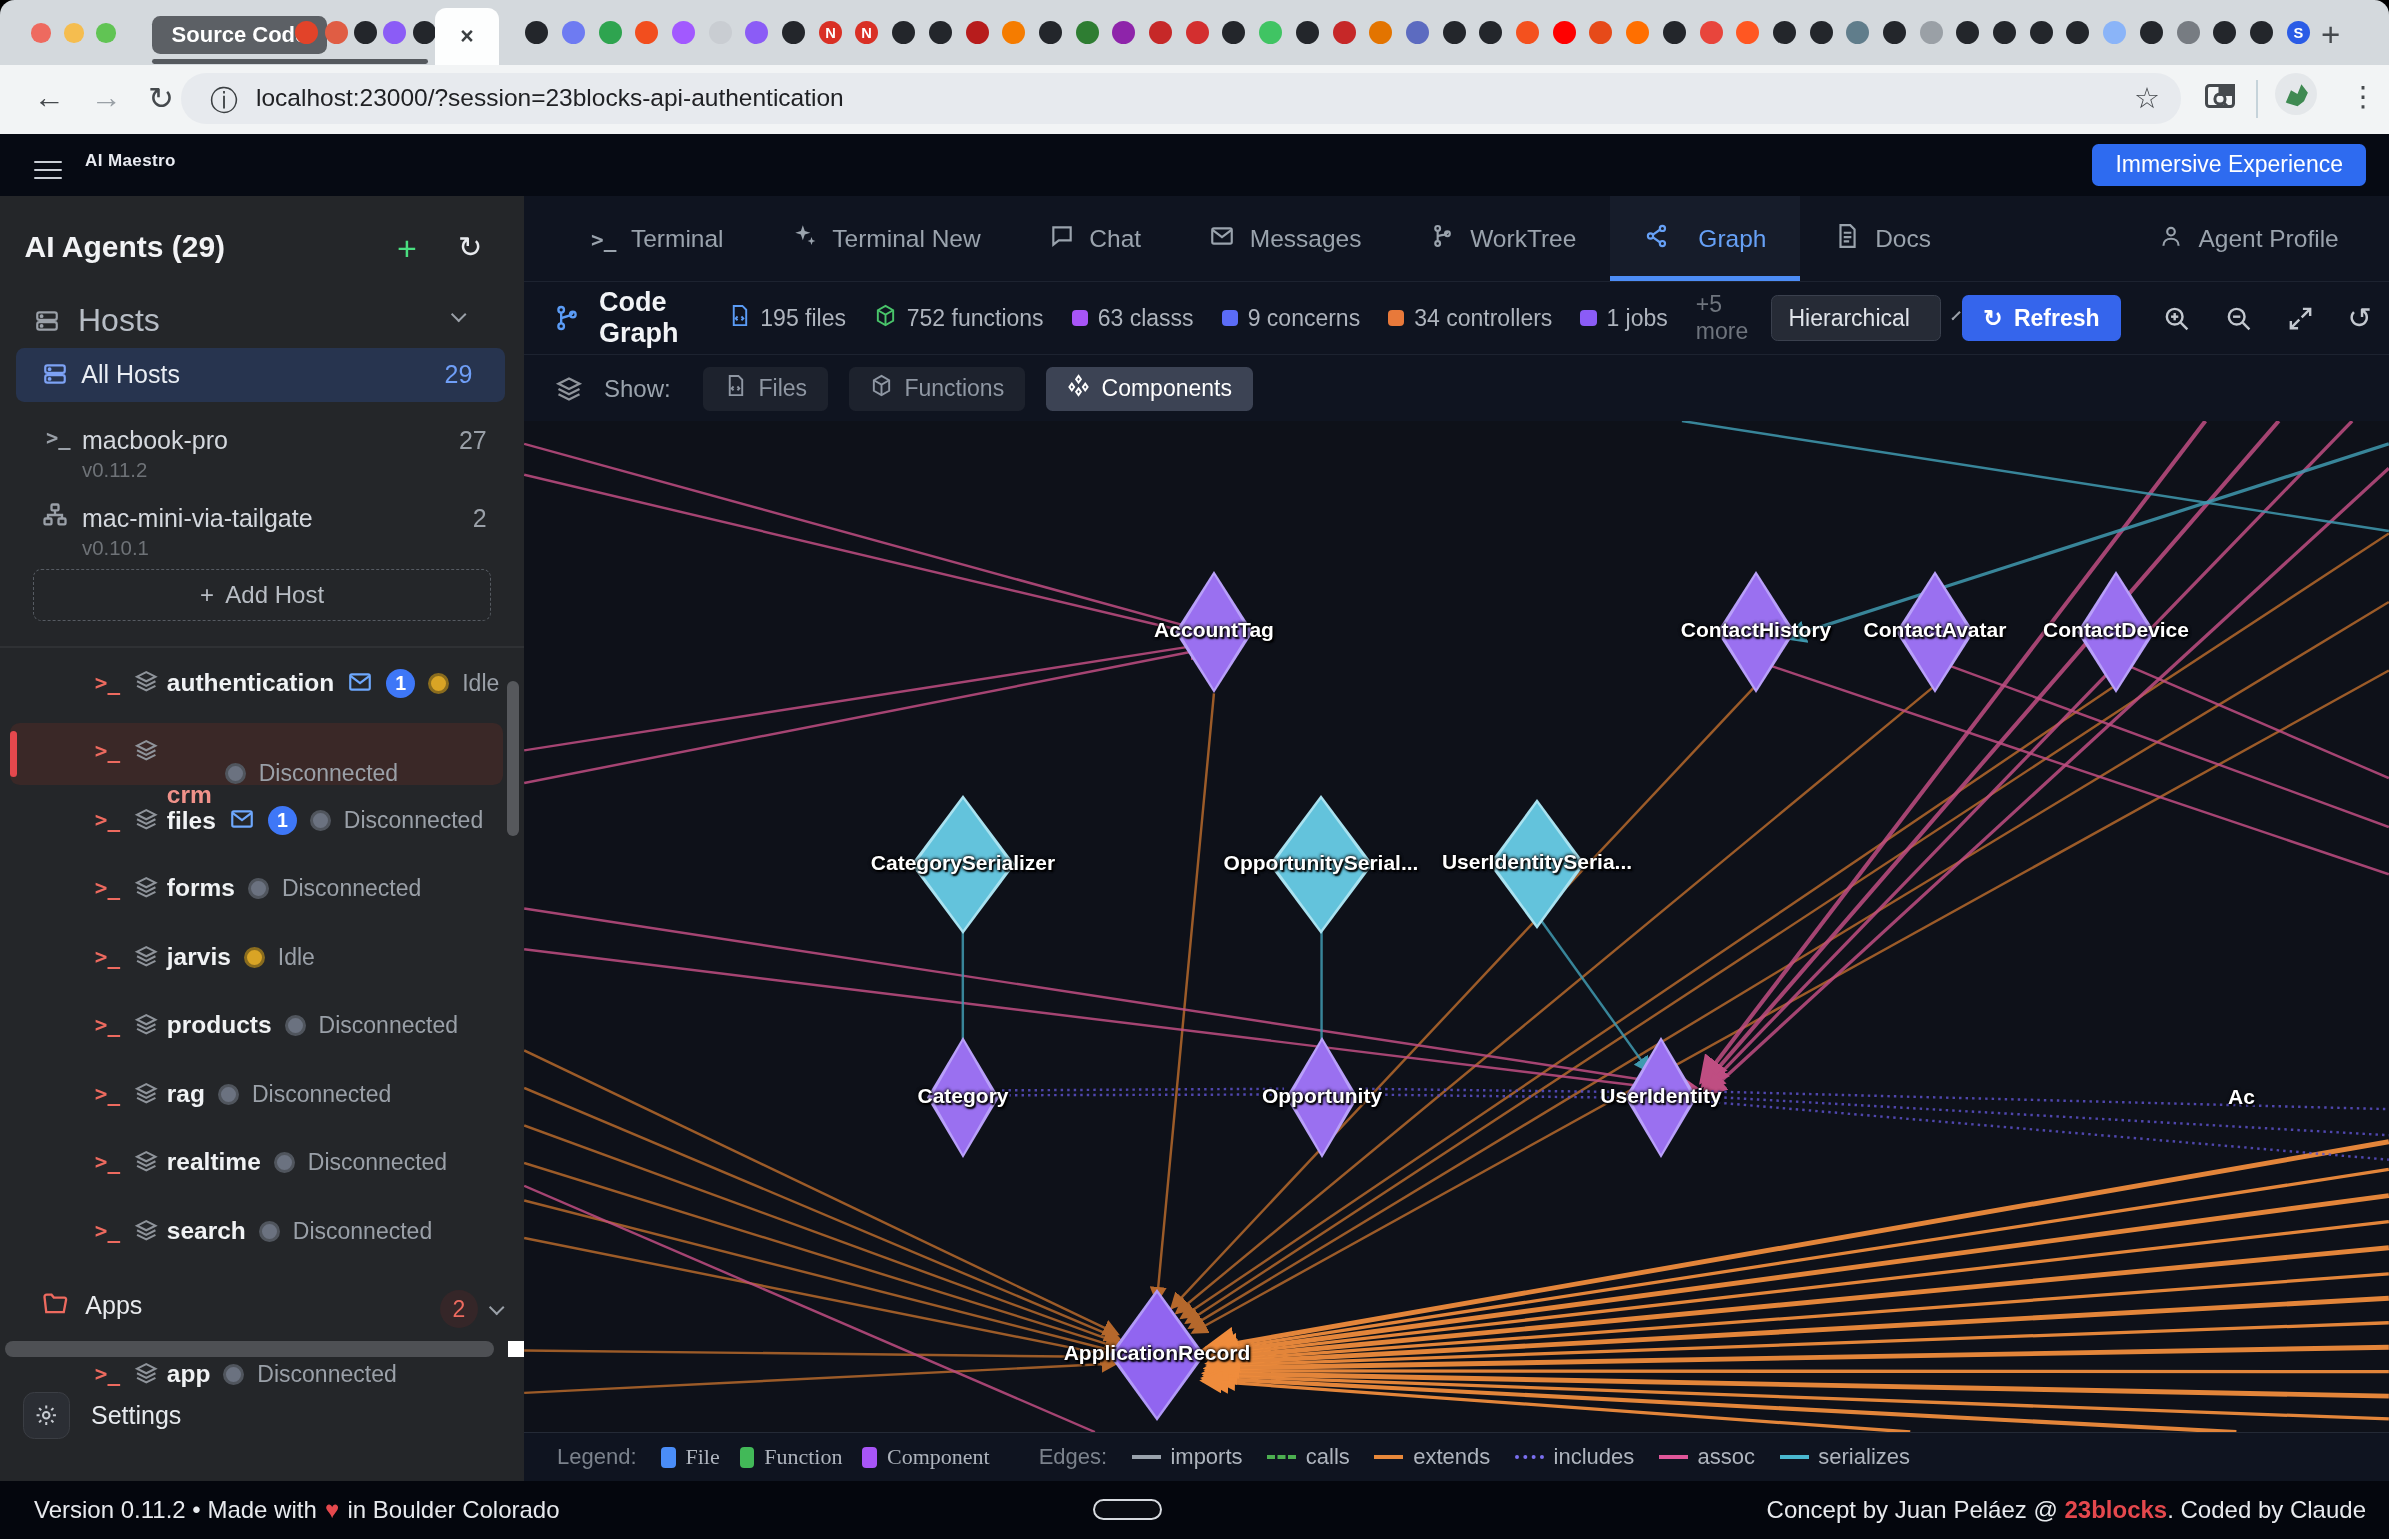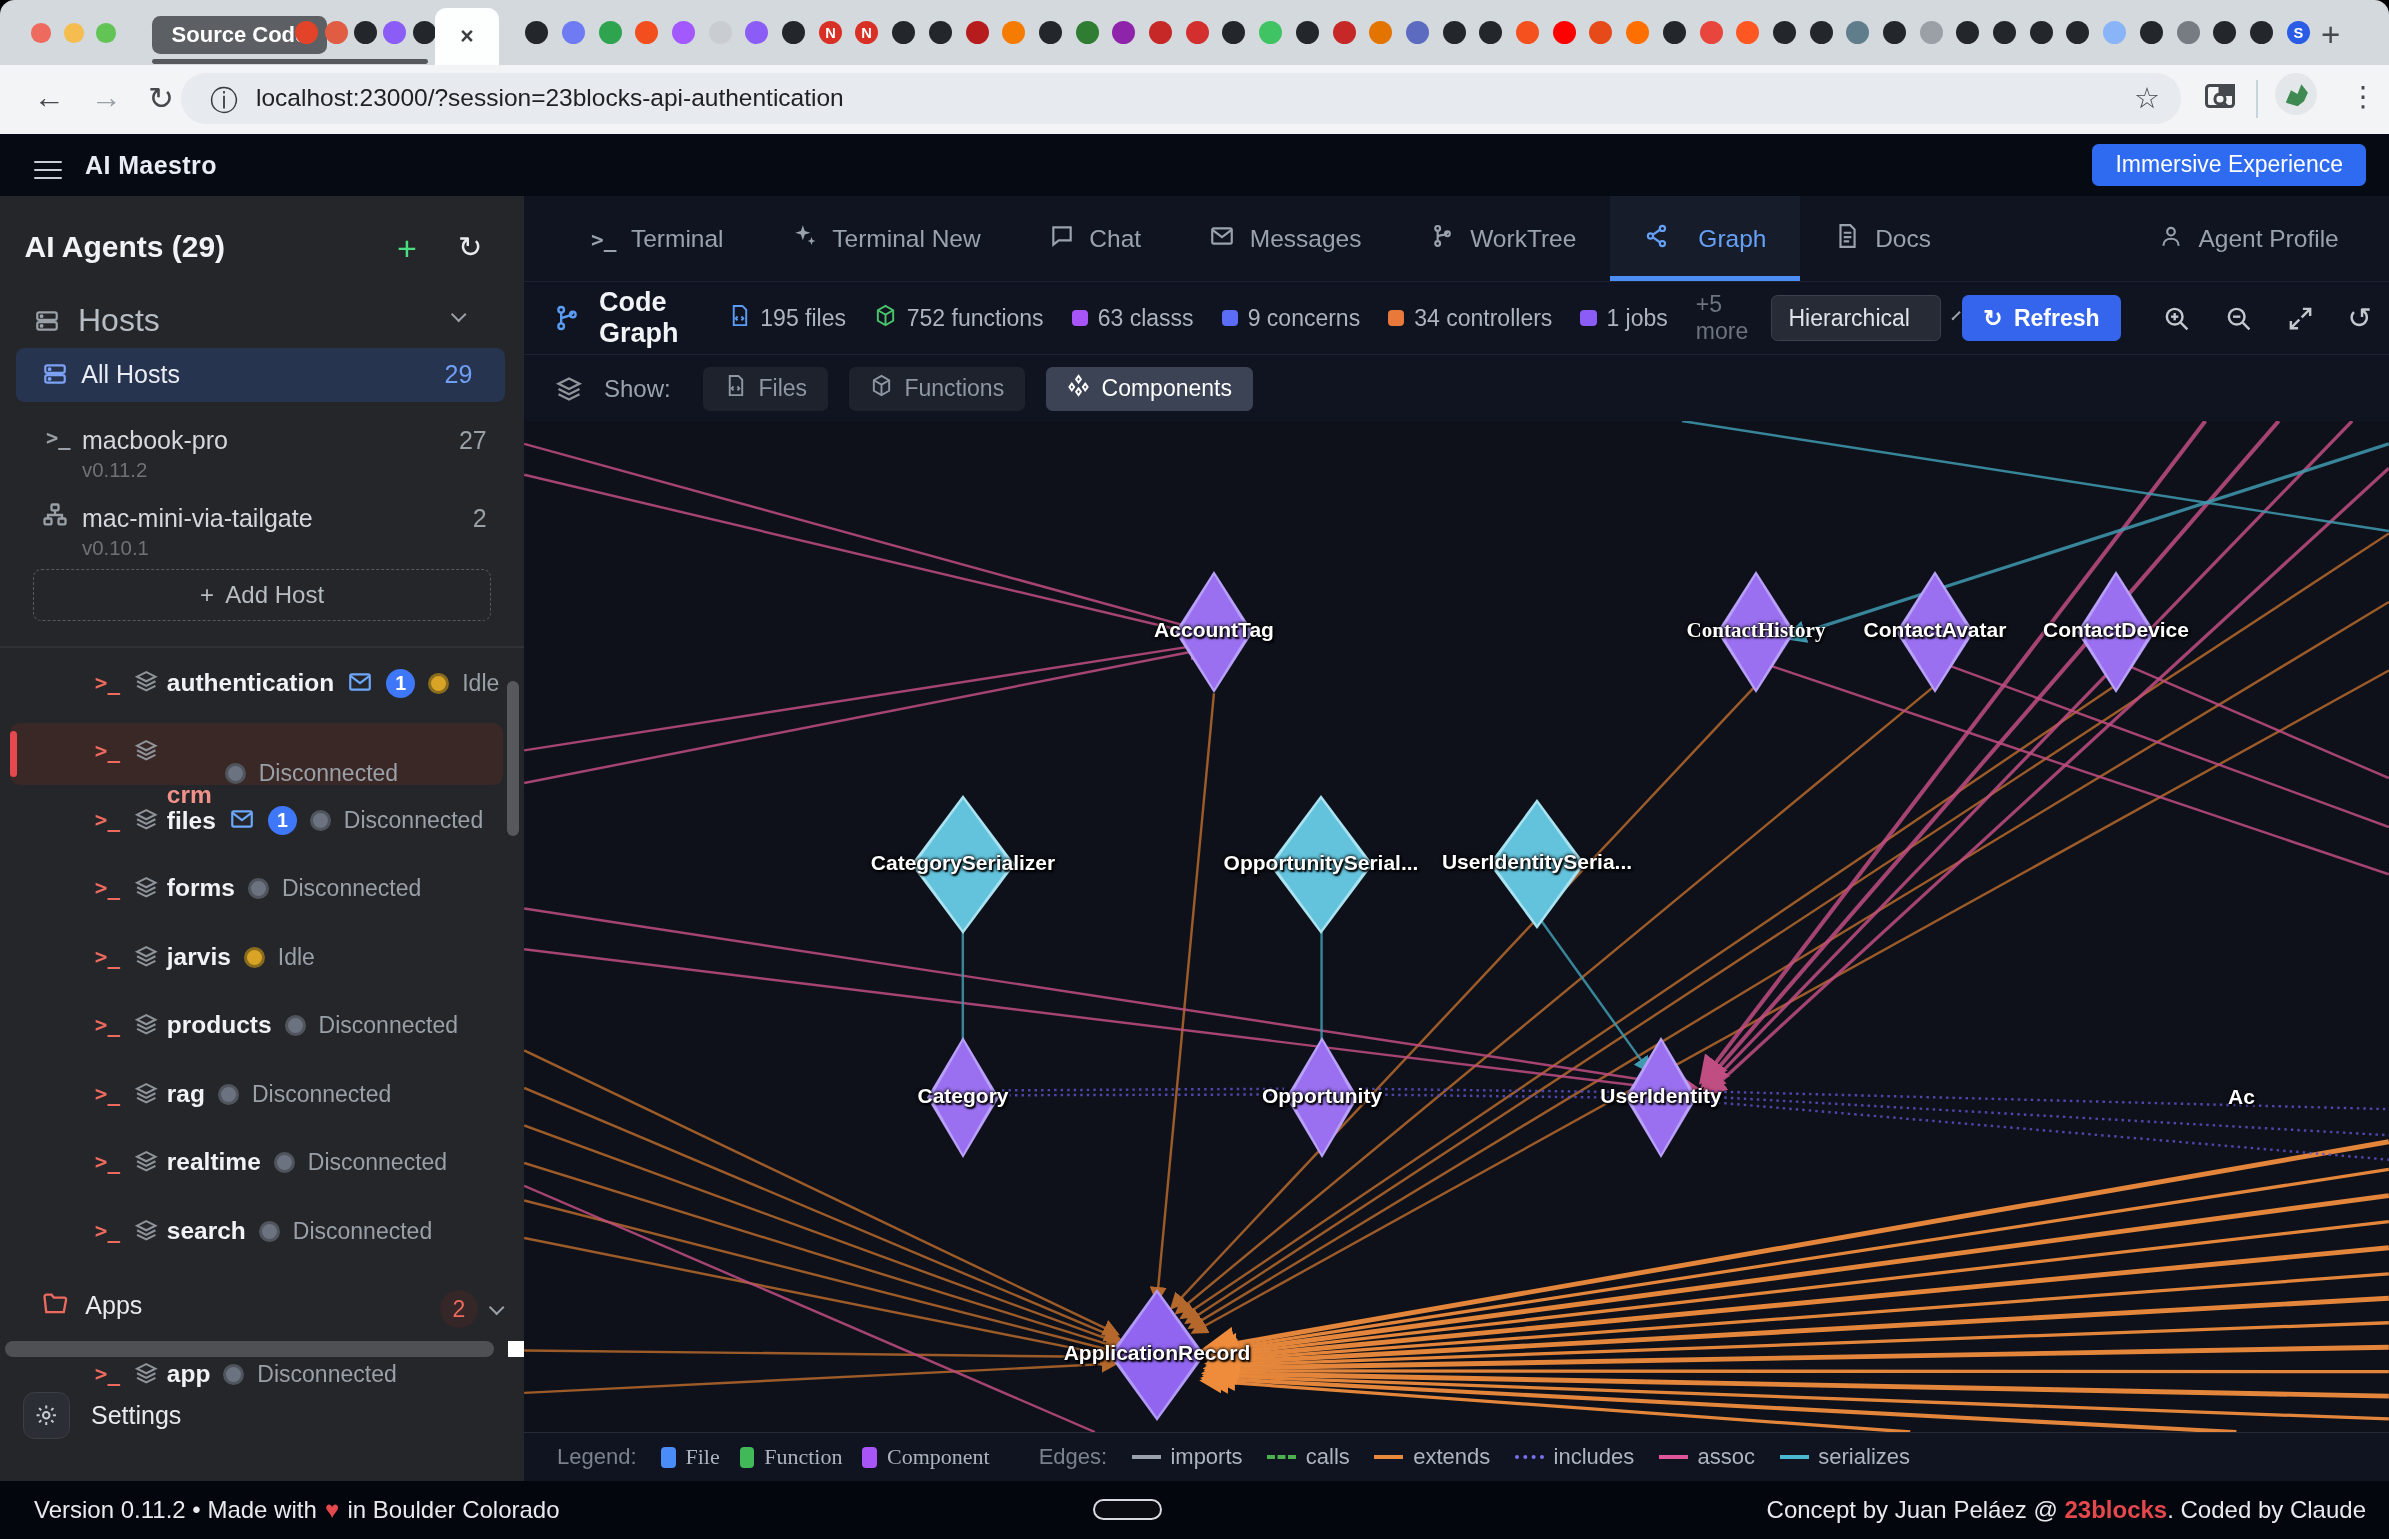--- a/index.html
+++ b/index.html
@@ -29,21 +29,21 @@
   .omni-star { position:absolute; right:21px; top:8.2px; font-size:29px; color:#45494d; }
   .chr-icon { position:absolute; top:16.3px; color:#45494d; }
   .avatar { position:absolute; left:2275px; top:8.2px; width:42px; height:42px; border-radius:50%; background:#e4e7ea; overflow:hidden; }
   .avatar .blob { position:absolute; left:8.2px; top:9.8px; width:26px; height:24.5px; background:#3f8a52;
     clip-path:polygon(10% 80%, 30% 30%, 55% 45%, 70% 5%, 95% 40%, 80% 75%, 55% 95%); }
 
   
   .app-header { position:absolute; left:0; top:134px; width:2389px; height:62px; background:#060a13; }
   .hamburger { position:absolute; left:34px; top:21px; width:28px; }
   .hamburger i { display:block; height:2.4px; background:#c9ced6; margin:5.7px 0; border-radius:1.6px; }
-  .app-title { position:absolute; left:85px; top:17px; color:#e9ecf2; font-size:25px; font-weight:600; letter-spacing:0.4px; }
+  .app-title { position:absolute; left:85px; top:17px; color:#e9ecf2; font-size:17px; font-weight:600; letter-spacing:0.4px; }
   .cta-btn { position:absolute; right:23px; top:9.8px; height:42px; padding:0 23px; background:#2e6bf0; color:#fff; font-size:23px;
     border-radius:6.5px; display:flex; align-items:center; }
 
   
   .sidebar { position:absolute; left:0; top:196px; width:524px; height:1285px; background:#242629; overflow:hidden; }
   .sb-head { position:absolute; left:24.5px; top:34px; color:#f2f3f5; font-size:30px; font-weight:bold; }
   .sb-plus { position:absolute; left:397px; top:33px; color:#4ade80; font-size:34px; font-weight:300; }
   .sb-refresh { position:absolute; left:458px; top:34px; color:#e8eaee; font-size:29px; }
   .row-label { color:#b7bdc5; font-size:32px; }
   .hosts-row { position:absolute; left:34px; top:106px; display:flex; align-items:center; gap:18px; }
@@ -725,21 +725,21 @@
           <line x1="1024" y1="826" x2="1348" y2="830" stroke="#5b50c8" stroke-width="3" stroke-opacity="0.85" stroke-dasharray="3 5"></line>
           <line x1="1440" y1="822" x2="2287" y2="844" stroke="#5b50c8" stroke-width="3" stroke-opacity="0.85" stroke-dasharray="3 5"></line>
           <line x1="1440" y1="828" x2="2287" y2="876" stroke="#5b50c8" stroke-width="3" stroke-opacity="0.85" stroke-dasharray="3 5"></line>
           <line x1="1440" y1="834" x2="2287" y2="906" stroke="#5b50c8" stroke-width="3" stroke-opacity="0.85" stroke-dasharray="3 5"></line>
         </svg>
         <div class="gnode" style="left: 651px; top: 150px; width: 78px; height: 122px;">
           <div class="outer" style="background:#b9a0fa"></div>
       <div class="inner" style="background:#9a70f0"></div>
       <div class="lbl">AccountTag</div>
         </div>
-        <div class="gnode" style="left: 1193px; top: 150px; width: 78px; height: 122px; font-family: Liberation Serif, serif;">
+        <div class="gnode" style="left: 1193px; top: 150px; width: 78px; height: 122px;">
           <div class="outer" style="background:#b9a0fa"></div>
       <div class="inner" style="background:#9a70f0"></div>
       <div class="lbl">ContactHistory</div>
         </div>
         <div class="gnode" style="left: 1372px; top: 150px; width: 78px; height: 122px;">
           <div class="outer" style="background:#b9a0fa"></div>
       <div class="inner" style="background:#9a70f0"></div>
       <div class="lbl">ContactAvatar</div>
         </div>
         <div class="gnode" style="left: 1553px; top: 150px; width: 78px; height: 122px;">

